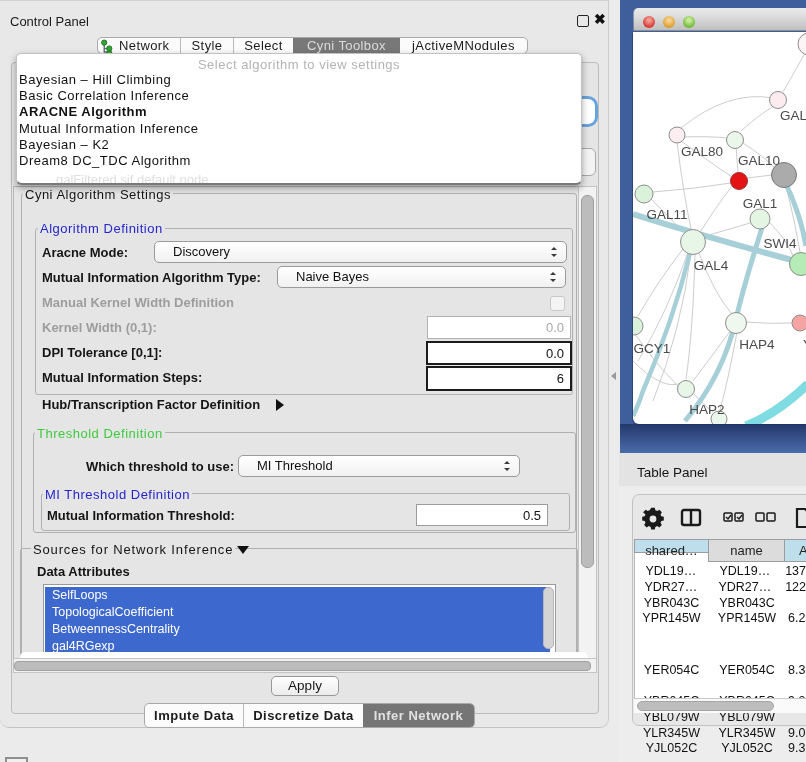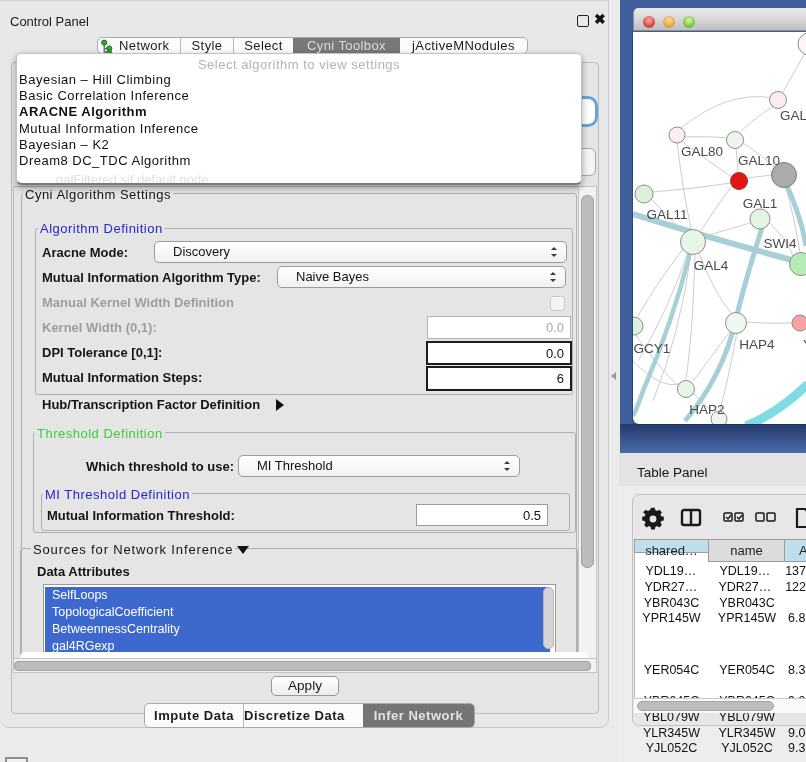--- a/index.html
+++ b/index.html
@@ -92,21 +92,21 @@
 <div class="abs" style="left:578px;top:186px;width:17px;height:471px;background:#f2f2f2;border:1px solid #c3c3c3;"></div>
 <div class="abs" style="left:581px;top:195px;width:11px;height:371px;background:#bcbcbc;border:1px solid #a0a0a0;border-radius:6px;"></div>
 <div class="abs" style="left:20px;top:652px;width:568px;height:10px;background:#fff;border-radius:5px;"></div>
 <div class="abs" style="left:13px;top:658px;width:582px;height:13px;background:#f2f2f2;border:1px solid #c3c3c3;"></div>
 <div class="abs" style="left:14px;top:661px;width:575px;height:8px;background:#bcbcbc;border:1px solid #a0a0a0;border-radius:4px;"></div>
 
 <div class="abs" style="left:271px;top:676px;width:66px;height:18px;background:linear-gradient(#fefefe,#ececec);border:1px solid #989898;border-radius:5px;text-align:center;font-size:13.5px;color:#181818;line-height:18px;">Apply</div>
 
 <div class="abs" style="left:144px;top:703px;width:329px;height:23px;background:#fbfbfb;border:1px solid #a9a9a9;border-radius:5px;display:flex;font-size:13px;font-weight:bold;color:#1c1c1c;line-height:23px;letter-spacing:0.5px;overflow:hidden;">
   <div style="width:98px;text-align:center;border-right:1px solid #b9b9b9;">Impute Data</div>
-  <div style="width:119px;text-align:left;">Discretize Data</div>
+  <div style="width:119px;text-align:center;">Discretize Data</div>
   <div style="flex:1;text-align:center;background:#757575;color:#e2e2e2;">Infer Network</div>
 </div>
 
 <div class="abs" style="left:5px;top:757px;width:19px;height:14px;background:#f0f0f0;border:2px solid #8f8f8f;"></div>
 
 <div class="abs" style="left:611px;top:372px;width:0;height:0;border-top:4px solid transparent;border-bottom:4px solid transparent;border-right:5px solid #9a9a9a;"></div>
 
 <div class="abs" style="left:16px;top:53px;width:564px;height:129px;background:#fff;border:1px solid #c2c2c2;border-bottom:2px solid #787878;border-radius:5px 5px 6px 6px;box-shadow:0 3px 7px rgba(0,0,0,0.35);overflow:hidden;">
   <div style="text-align:center;font-size:13px;letter-spacing:0.5px;color:#b3b3b3;margin-top:3px;">Select algorithm to view settings</div>
   <div style="font-size:13px;letter-spacing:0.5px;color:#111;line-height:16.2px;padding-left:2px;margin-top:0;">
@@ -239,21 +239,21 @@
       <div style="padding-left:3px;">122</div>
     </div>
     <div style="display:flex;height:15.8px;">
       <div style="width:75px;text-align:center;">YBR043C</div>
       <div style="width:76px;text-align:center;">YBR043C</div>
       <div style="padding-left:3px;"></div>
     </div>
     <div style="display:flex;height:15.8px;">
       <div style="width:75px;text-align:center;">YPR145W</div>
       <div style="width:76px;text-align:center;">YPR145W</div>
-      <div style="padding-left:3px;">6.8</div>
+      <div style="padding-left:3px;">6.2</div>
     </div>
     <div style="display:flex;height:15.8px;margin-top:36px;">
       <div style="width:75px;text-align:center;">YER054C</div>
       <div style="width:76px;text-align:center;">YER054C</div>
       <div style="padding-left:3px;">8.3</div>
     </div>
     <div style="display:flex;height:15.8px;margin-top:15px;">
       <div style="width:75px;text-align:center;">YBR045C</div>
       <div style="width:76px;text-align:center;">YBR045C</div>
       <div style="padding-left:3px;">9.2</div>

